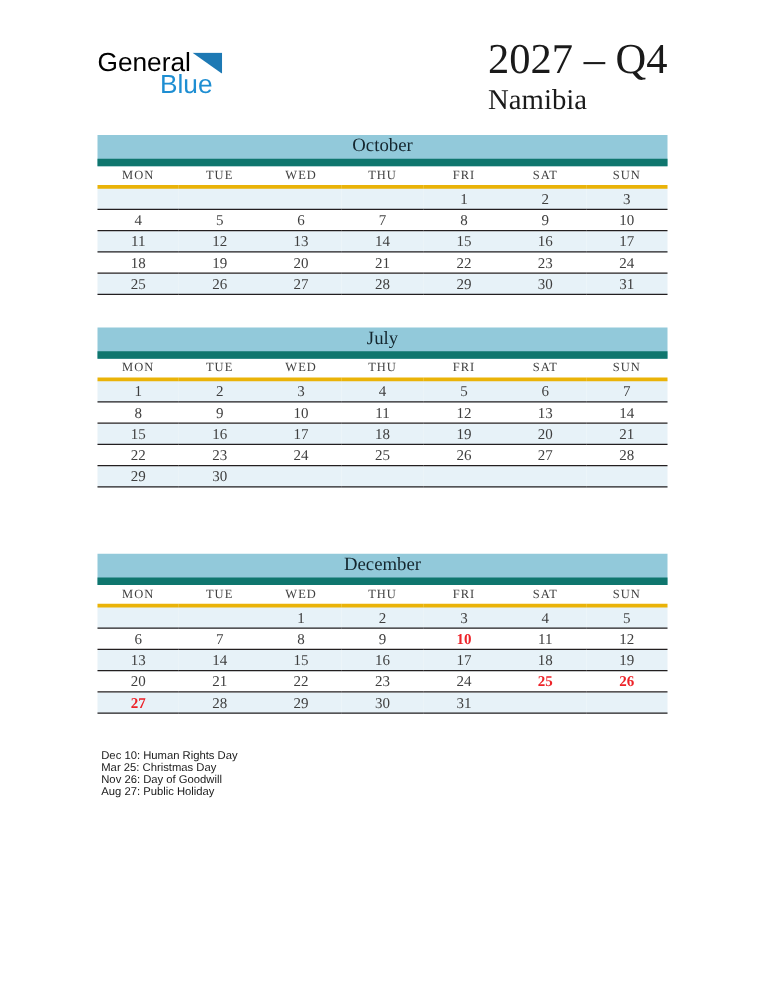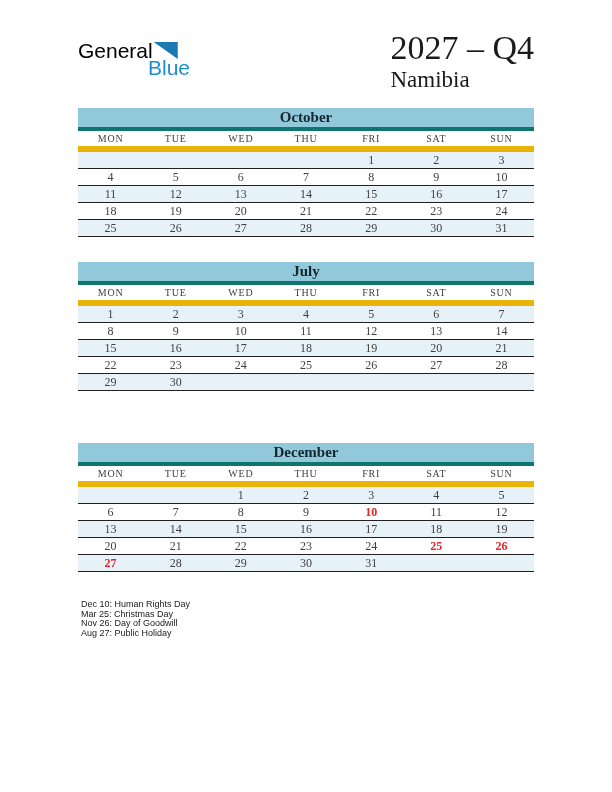--- a/index.html
+++ b/index.html
@@ -7,38 +7,38 @@
         font-family:"Liberation Serif",serif;}
 
   
   .logo{position:absolute;left:78px;top:40px;}
   .logo-row{display:flex;align-items:flex-start;}
   .logo-general{font-family:"Liberation Sans",sans-serif;font-size:21px;line-height:21px;
                 color:#000000;}
   .logo-flag{width:24px;height:17px;background:var(--logo-flag,#1d79b4);
              clip-path:polygon(0 0,100% 0,100% 100%);margin-left:1px;margin-top:2px;}
   .logo-blue{font-family:"Liberation Sans",sans-serif;font-size:21px;line-height:18px;
-             color:var(--logo-blue,#1e8ed2);margin-left:70px;margin-top:-2px;}
+             color:var(--logo-blue,#1e8ed2);margin-left:50px;margin-top:-2px;}
 
   
   .titleblock{position:absolute;right:78px;top:30px;color:#1a1a1a;}
   .title{font-size:34px;line-height:36px;}
   .subtitle{font-size:23px;line-height:27px;}
 
   
   .months{position:absolute;left:78px;top:0;width:456px;}
   .month{position:absolute;width:456px;}
   .month:nth-of-type(1){top:108px;}
   .month:nth-of-type(2){top:262px;}
   .month:nth-of-type(3){top:420px;margin-top:23px;}
-  .month-header{height:19px;background:var(--band,#92c9da);border-bottom:4px solid #0f766e;
-                text-align:center;font-weight:bold;font-size:15px;line-height:19px;color:#14262e;}
+  .month-header{height:19px;background:var(--band,#92c9da);border-bottom:6px solid #0f766e;
+                text-align:center;font-weight:normal;font-size:15px;line-height:19px;color:#14262e;}
   table{width:100%;border-collapse:collapse;table-layout:fixed;}
   thead th{font-weight:normal;font-size:10px;letter-spacing:0.8px;color:#3f3f3f;height:15px;
-           border-bottom:6px solid #eab308;padding:0;text-align:center;}
+           border-bottom:3px solid #eab308;padding:0;text-align:center;}
   tbody td{font-size:12px;color:#3f3f3f;height:16px;border-bottom:1px solid #231f20;
            text-align:center;padding:0;}
   tbody tr:nth-child(odd){background:var(--row-alt,#e7f2f8);}
   td.holiday{color:var(--holiday,#ed2228);font-weight:bold;}
 
   
   .notes{position:absolute;left:81px;top:600px;font-family:"Liberation Sans",sans-serif;
          font-size:9px;line-height:9.6px;color:#1a1a1a;}
 </style>
 </head>

